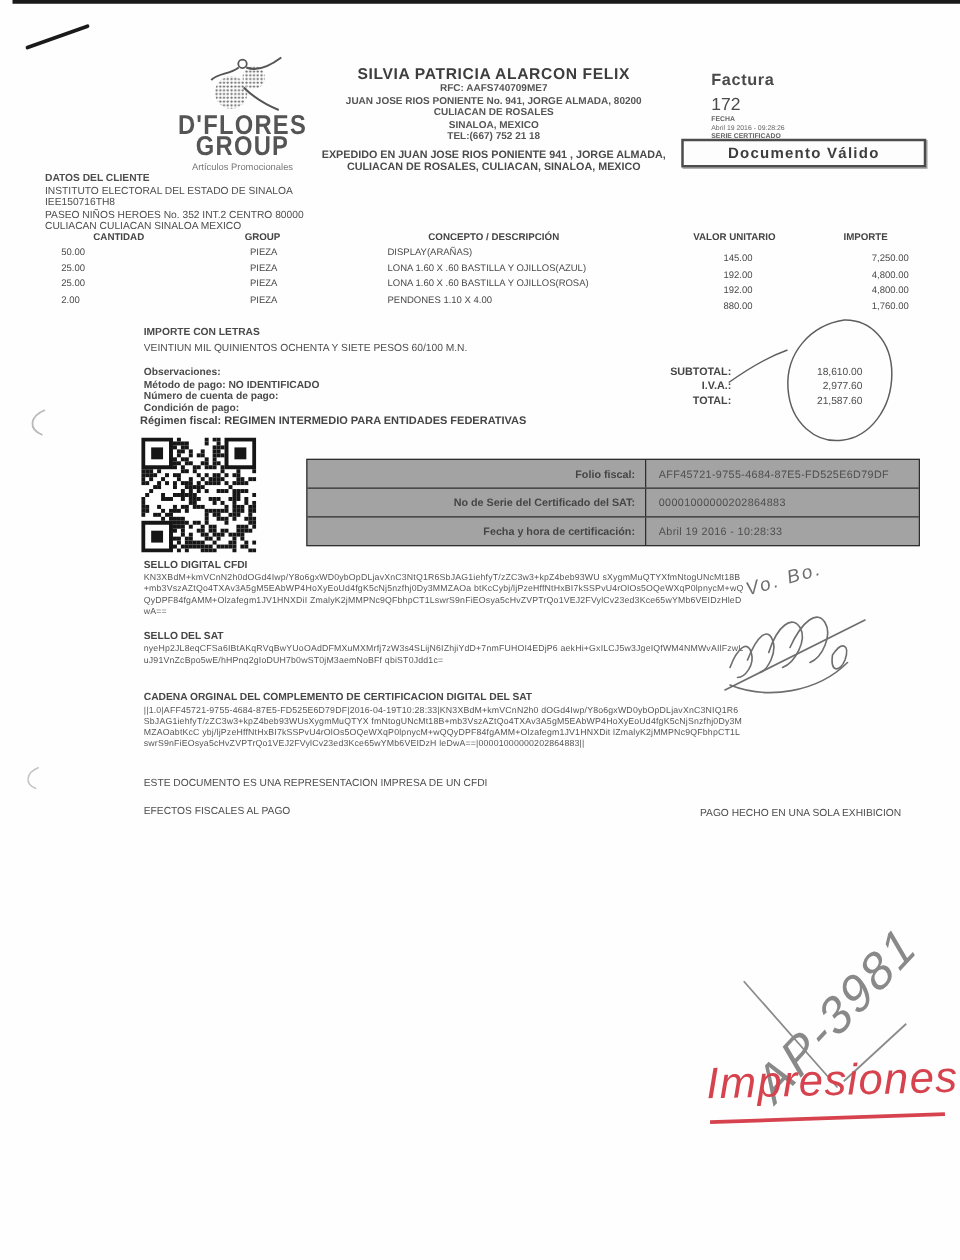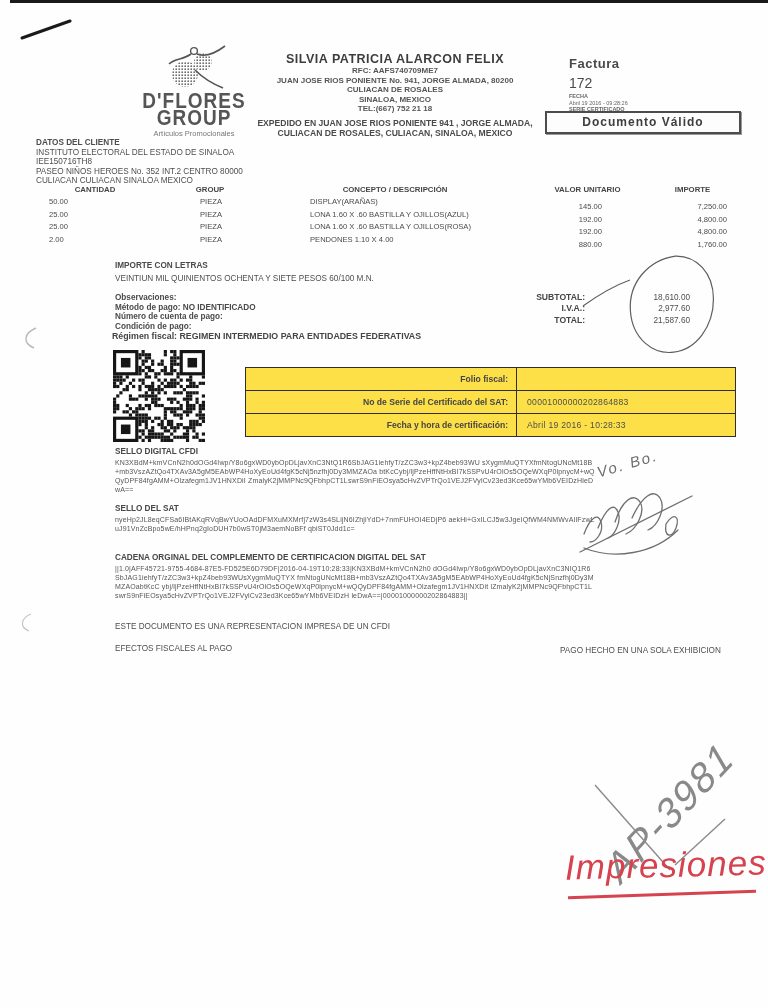--- a/index.html
+++ b/index.html
@@ -33,21 +33,21 @@
   .c4{text-align:right;padding-right:48px;transform:translateY(5px);}
   .c5{text-align:right;padding-right:8px;transform:translateY(5px);}
   
   .smallhead{font-size:8.2px;font-weight:bold;color:#4a4a4a;}
   #letras-val{font-size:8.2px;color:#4e4e4e;}
   #obs{font-size:8.2px;font-weight:bold;line-height:9.6px;color:#4a4a4a;}
   
   .tot-lbl{font-size:8.6px;font-weight:bold;text-align:right;color:#454545;line-height:11.4px;}
   .tot-val{font-size:8.2px;text-align:right;color:#4e4e4e;line-height:11.4px;}
   
-  #certtbl{left:245px;top:367px;width:489px;border:1.2px solid #2e2e2e;background:#fde047;}
+  #certtbl{left:245px;top:367px;width:489px;border:1.2px solid #2e2e2e;background:#a3a3a3;}
   .cert-row{display:flex;height:22px;border-bottom:1px solid #2e2e2e;}
   .cert-row:last-child{border-bottom:none;}
   .cert-lbl{width:262px;border-right:1px solid #2e2e2e;font-size:8.6px;font-weight:bold;text-align:right;
             line-height:22px;padding-right:8px;color:#454545;}
   .cert-val{flex:1;font-size:8.6px;line-height:22px;padding-left:10px;color:#4e4e4e;letter-spacing:.3px;}
   
   .sello-title{font-size:8.2px;font-weight:bold;color:#474747;}
   .sello-text{font-size:7px;line-height:8.9px;color:#565656;letter-spacing:.15px;word-break:break-all;width:480px;}
   
   .pencil{color:#6e6e6e;}
@@ -506,20 +506,21 @@
         <rect x="68.20689655172414" y="1.5862068965517242" width="22.20689655172414" height="22.20689655172414" fill="none" stroke="#161616" stroke-width="3.1724137931034484"></rect>
         <rect x="74.55172413793103" y="7.931034482758621" width="9.517241379310345" height="9.517241379310345" fill="#161616"></rect>
         <rect x="1.5862068965517242" y="68.20689655172414" width="22.20689655172414" height="22.20689655172414" fill="none" stroke="#161616" stroke-width="3.1724137931034484"></rect>
         <rect x="7.931034482758621" y="74.55172413793103" width="9.517241379310345" height="9.517241379310345" fill="#161616"></rect>
       </svg>
     </div>
 
   <div class="abs" id="certtbl">
     <div class="cert-row">
       <div class="cert-lbl">Folio fiscal:</div>
+      <div class="cert-val">AFF45721-9755-4684-87E5-FD525E6D79DF</div>
     </div>
     <div class="cert-row">
       <div class="cert-lbl">No de Serie del Certificado del SAT:</div>
       <div class="cert-val">00001000000202864883</div>
     </div>
     <div class="cert-row">
       <div class="cert-lbl">Fecha y hora de certificación:</div>
       <div class="cert-val">Abril 19 2016 - 10:28:33</div>
     </div>
   </div>

